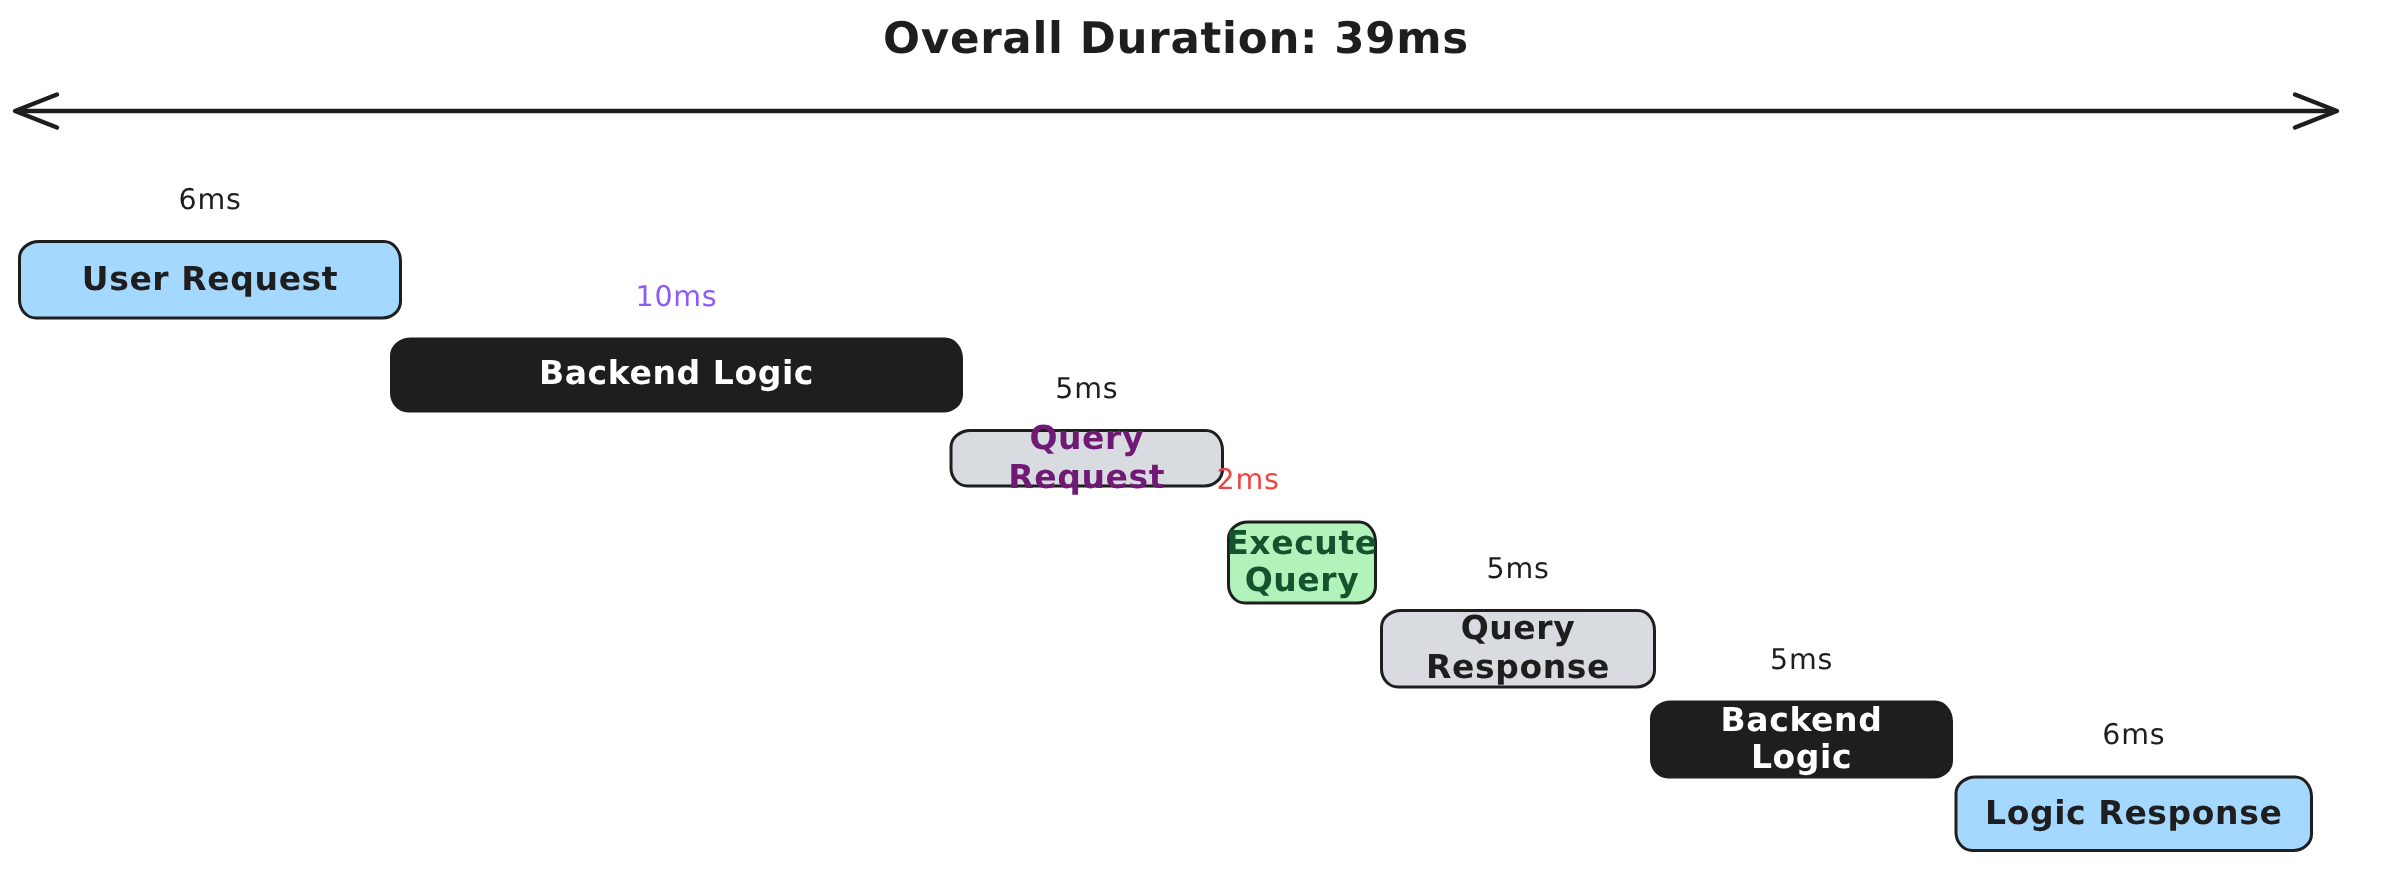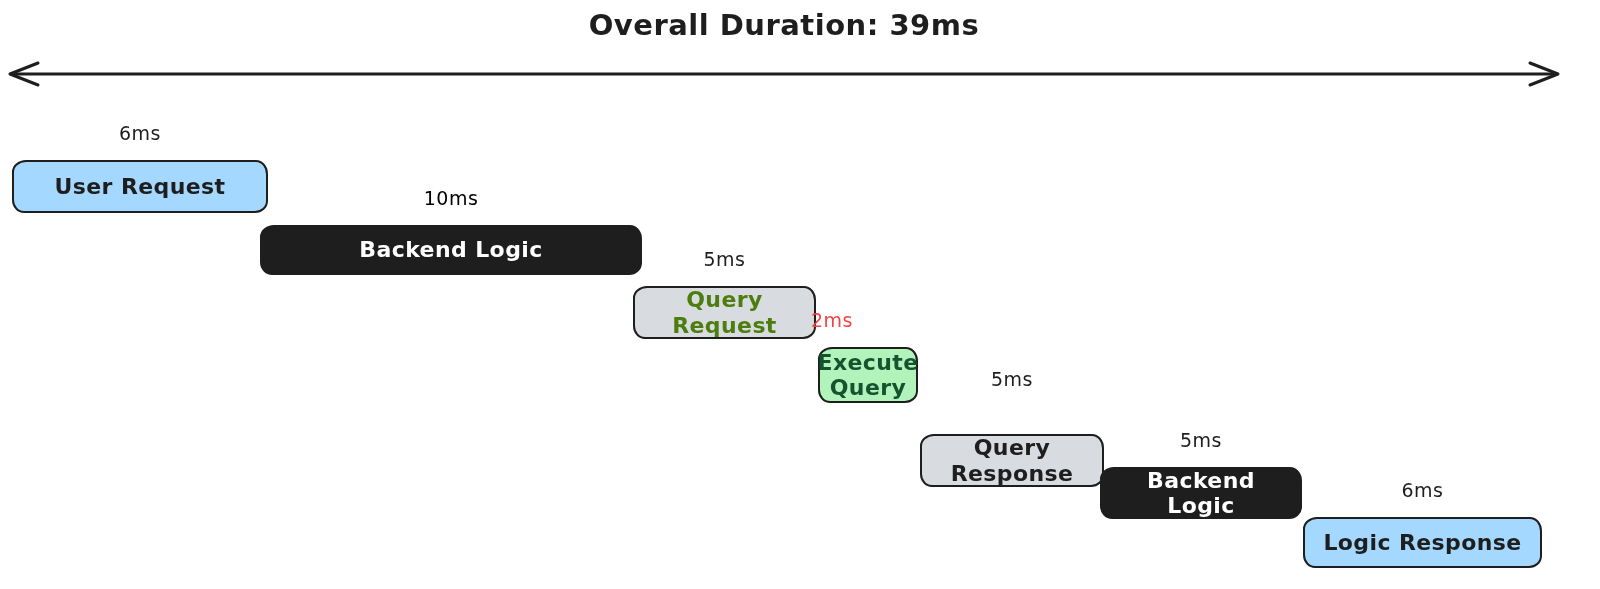--- a/index.html
+++ b/index.html
@@ -75,43 +75,43 @@
 
   <div id="stages">
     <div class="stage">
       <div class="duration-label" style="left: 12px; top: 122px; width: 256px; color: rgb(30, 30, 30);">6ms</div>
       <div class="stage-box" style="left: 12px; top: 160px; width: 256px; height: 53px; background: rgb(165, 216, 255); border-color: rgb(30, 30, 30); color: rgb(30, 30, 30);">
         <span class="stage-box-label">User Request</span>
       </div>
     </div>
 
     <div class="stage">
-      <div class="duration-label" style="left: 260px; top: 187px; width: 382px; color: #000000;">10ms</div>
+      <div class="duration-label" style="left: 260px; top: 187px; width: 382px; color: #8b5cf6;">10ms</div>
       <div class="stage-box" style="left: 260px; top: 225px; width: 382px; height: 50px; background: rgb(30, 30, 30); border-color: rgb(30, 30, 30); color: rgb(255, 255, 255);">
         <span class="stage-box-label">Backend Logic</span>
       </div>
     </div>
 
     <div class="stage">
       <div class="duration-label" style="left: 633px; top: 248px; width: 183px; color: rgb(30, 30, 30);">5ms</div>
-      <div class="stage-box" style="left: 633px; top: 286px; width: 183px; height: 53px; background: rgb(216, 219, 223); border-color: rgb(30, 30, 30); color: #4d7c0f; justify-content: flex-end;">
+      <div class="stage-box" style="left: 633px; top: 286px; width: 183px; height: 39px; background: rgb(216, 219, 223); border-color: rgb(30, 30, 30); color: #701a75; justify-content: flex-end;">
         <span class="stage-box-label">Query Request</span>
       </div>
     </div>
 
     <div class="stage">
       <div class="duration-label" style="left: 782px; top: 309px; width: 100px; color: #ef4444;">2ms</div>
       <div class="stage-box" style="left: 818px; top: 347px; width: 100px; height: 56px; background: rgb(178, 242, 187); border-color: rgb(30, 30, 30); color: #14532d;">
         <span class="stage-box-label">Execute Query</span>
       </div>
     </div>
 
     <div class="stage">
       <div class="duration-label" style="left: 920px; top: 368px; width: 184px; color: rgb(30, 30, 30);">5ms</div>
-      <div class="stage-box" style="left: 920px; top: 406px; width: 184px; height: 53px; background: rgb(216, 219, 223); border-color: rgb(30, 30, 30); color: rgb(30, 30, 30); margin-top: 28px;">
+      <div class="stage-box" style="left: 920px; top: 406px; width: 184px; height: 53px; background: rgb(216, 219, 223); border-color: rgb(30, 30, 30); color: rgb(30, 30, 30);">
         <span class="stage-box-label">Query Response</span>
       </div>
     </div>
 
     <div class="stage">
       <div class="duration-label" style="left: 1100px; top: 429px; width: 202px; color: rgb(30, 30, 30);">5ms</div>
       <div class="stage-box" style="left: 1100px; top: 467px; width: 202px; height: 52px; background: rgb(30, 30, 30); border-color: rgb(30, 30, 30); color: rgb(255, 255, 255);">
         <span class="stage-box-label">Backend Logic</span>
       </div>
     </div>

